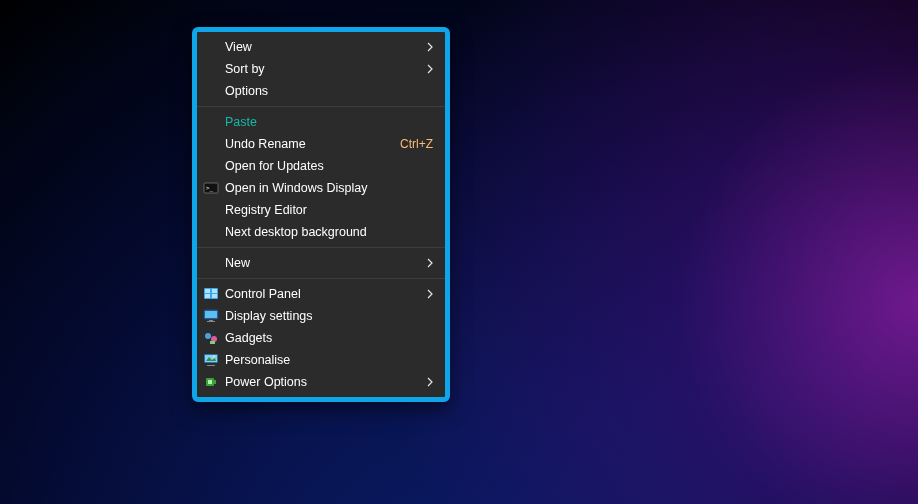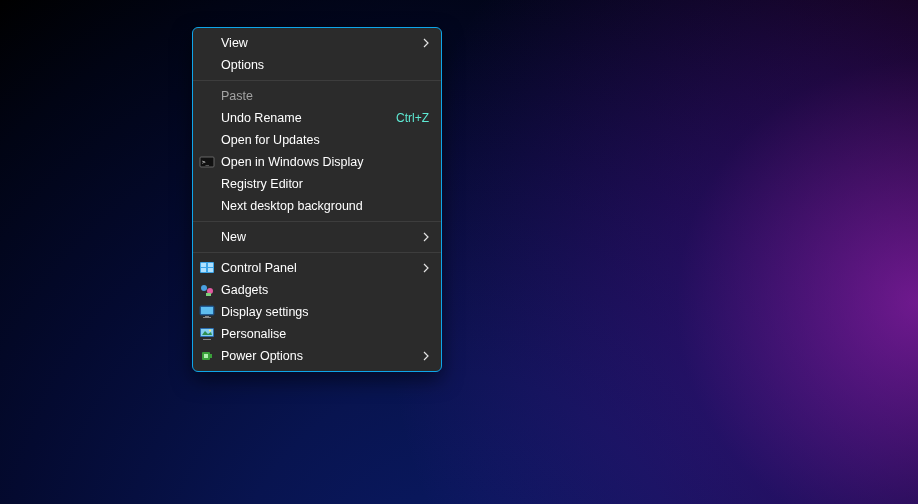--- a/index.html
+++ b/index.html
@@ -20,51 +20,51 @@
       radial-gradient(circle at 50% 120%, #0a1a66 0%, #081450 30%, #040a30 60%, #010414 85%, #000000 100%),
       linear-gradient(160deg, #001030 0%, #001a55 40%, #0b0b55 70%, #1a0a3a 100%);
   }
 
   .context-menu {
     position: absolute;
     top: 27px;
     left: 192px;
     width: 248px;
     background: #2b2b2b;
-    border: 1px solid #0ea5e9;
+    border: 5px solid #0ea5e9;
     border-radius: 6px;
     box-shadow: 0 8px 20px rgba(0,0,0,0.5);
     padding: 4px 0;
     color: #ffffff;
   }
   .menu-item {
     display: flex;
     align-items: center;
     height: 22px;
     padding: 0 12px 0 6px;
     cursor: default;
   }
   .menu-item.disabled {
-    color: #a3a3a3;
+    color: #14b8a6;
   }
   .icon-slot {
     width: 22px;
     height: 16px;
     display: flex;
     align-items: center;
     justify-content: flex-start;
     flex: 0 0 22px;
   }
   .label {
     flex: 1 1 auto;
     white-space: nowrap;
   }
   .shortcut {
     flex: 0 0 auto;
-    color: #5eead4;
+    color: #fdba74;
     font-size: 12px;
     padding-left: 10px;
   }
   .arrow {
     flex: 0 0 auto;
     color: #e4e4e4;
     margin-left: auto;
   }
   .arrow svg { display:block; }
   .separator {
@@ -89,20 +89,29 @@
     <span class="icon-slot"></span>
     <span class="label">View</span>
     <span class="arrow">
         <svg width="6" height="10" viewBox="0 0 6 10">
           <path d="M1 1 L5 5 L1 9" stroke="#e4e4e4" stroke-width="1.2" fill="none"></path>
         </svg>
       </span>
   </div>
   <div class="menu-item">
     <span class="icon-slot"></span>
+    <span class="label">Sort by</span>
+    <span class="arrow">
+        <svg width="6" height="10" viewBox="0 0 6 10">
+          <path d="M1 1 L5 5 L1 9" stroke="#e4e4e4" stroke-width="1.2" fill="none"></path>
+        </svg>
+      </span>
+  </div>
+  <div class="menu-item">
+    <span class="icon-slot"></span>
     <span class="label">Options</span>
   </div>
 
   <div class="separator"></div>
 
   <div class="menu-item disabled">
     <span class="icon-slot"></span>
     <span class="label">Paste</span>
   </div>
   <div class="menu-item">
@@ -159,37 +168,37 @@
     <span class="label">Control Panel</span>
     <span class="arrow">
         <svg width="6" height="10" viewBox="0 0 6 10">
           <path d="M1 1 L5 5 L1 9" stroke="#e4e4e4" stroke-width="1.2" fill="none"></path>
         </svg>
       </span>
   </div>
   <div class="menu-item">
     <span class="icon-slot">
       <svg class="ic" viewBox="0 0 16 16">
-          <circle cx="5" cy="6" r="3" fill="#4aa0e0"></circle>
-          <circle cx="11" cy="9" r="3" fill="#e05aa0"></circle>
-          <rect x="7" y="11" width="5" height="3" fill="#7ad07a"></rect>
-        </svg>
-    </span>
-    <span class="label">Gadgets</span>
-  </div>
-  <div class="menu-item">
-    <span class="icon-slot">
-      <svg class="ic" viewBox="0 0 16 16">
           <rect x="1" y="2" width="14" height="9" rx="1" fill="#2b6db0" stroke="#1a4a78"></rect>
           <rect x="2" y="3" width="12" height="7" fill="#5fbef0"></rect>
           <rect x="6" y="12" width="4" height="1" fill="#888"></rect>
           <rect x="4" y="13" width="8" height="1" fill="#888"></rect>
         </svg>
     </span>
     <span class="label">Display settings</span>
+  </div>
+  <div class="menu-item">
+    <span class="icon-slot">
+      <svg class="ic" viewBox="0 0 16 16">
+          <circle cx="5" cy="6" r="3" fill="#4aa0e0"></circle>
+          <circle cx="11" cy="9" r="3" fill="#e05aa0"></circle>
+          <rect x="7" y="11" width="5" height="3" fill="#7ad07a"></rect>
+        </svg>
+    </span>
+    <span class="label">Gadgets</span>
   </div>
   <div class="menu-item">
     <span class="icon-slot">
       <svg class="ic" viewBox="0 0 16 16">
           <rect x="1" y="2" width="14" height="9" rx="1" fill="#2b6db0"></rect>
           <rect x="2" y="3" width="12" height="7" fill="#86d0f0"></rect>
           <path d="M3 9 L6 5 L9 8 L12 6 L13 9 Z" fill="#2f8f4f"></path>
           <circle cx="11" cy="4.5" r="1" fill="#ffef6a"></circle>
           <rect x="4" y="13" width="8" height="1" fill="#888"></rect>
         </svg>

